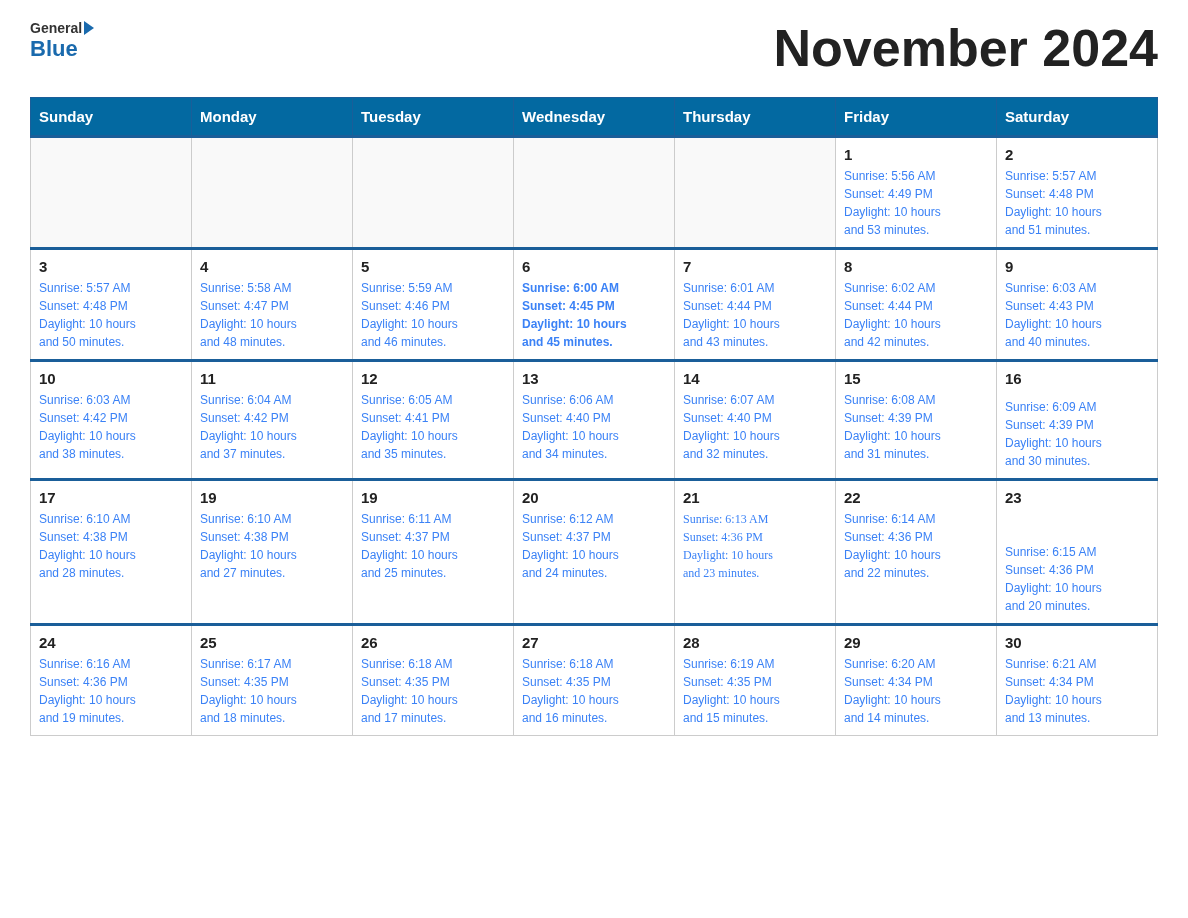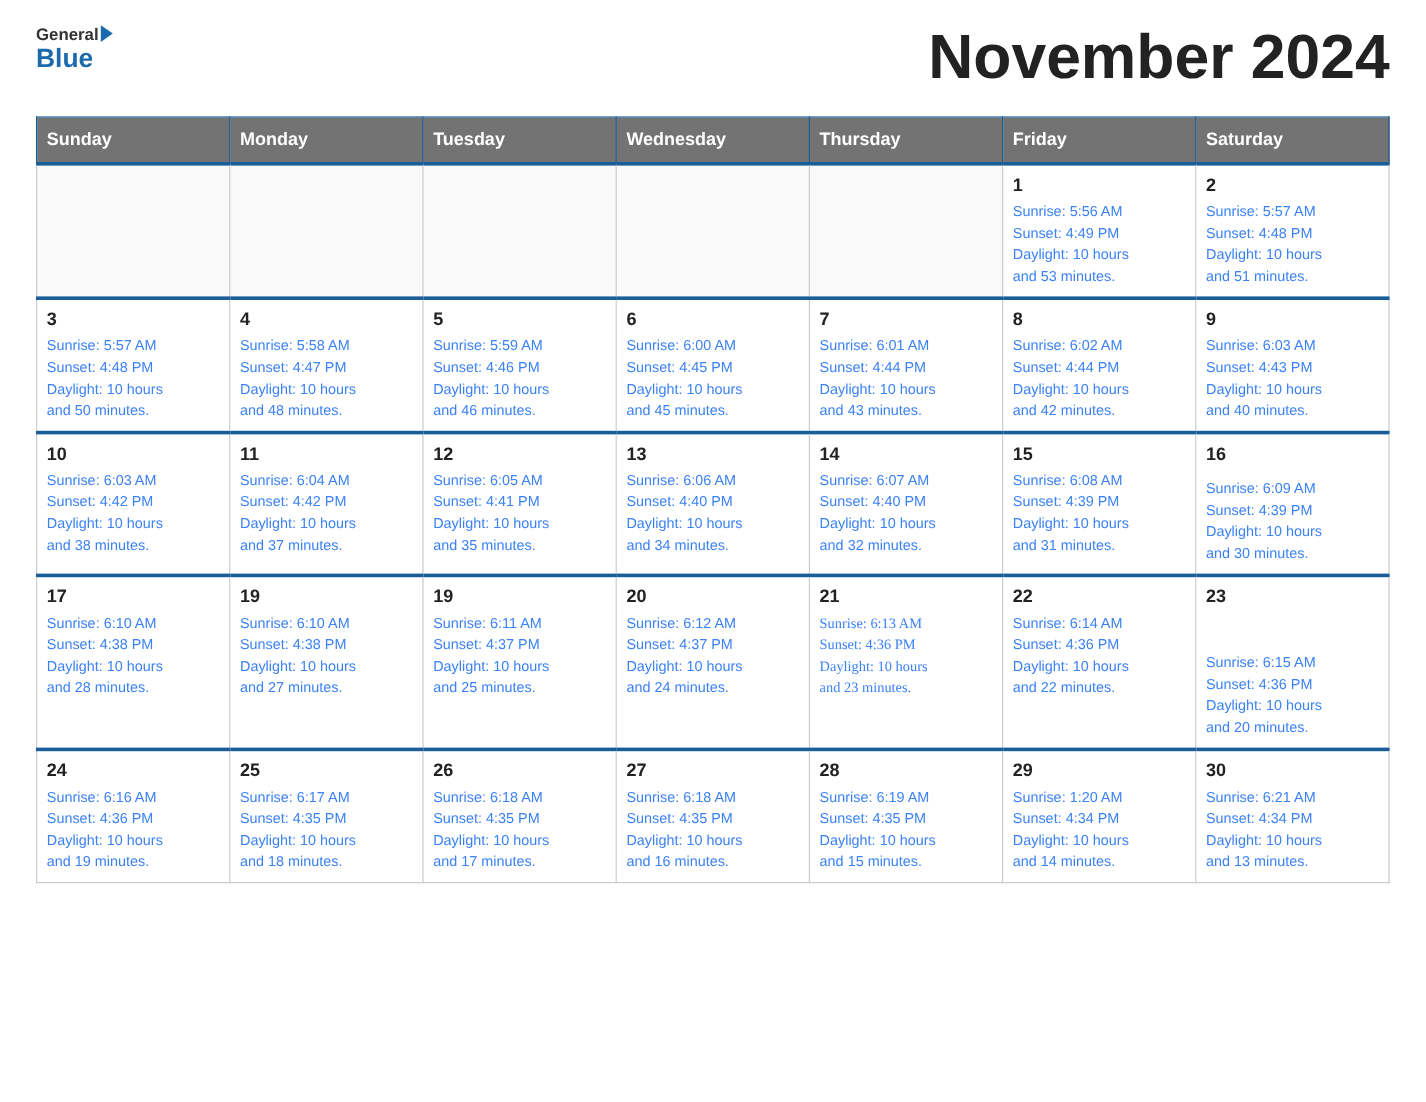--- a/index.html
+++ b/index.html
@@ -56,21 +56,21 @@
       font-size: 20px;
       color: #444;
       margin-top: 4px;
     }
     .calendar-table {
       width: 100%;
       border-collapse: collapse;
       border: 1px solid #999;
     }
     .calendar-table th {
-      background-color: #737373;
+      background-color: #0369a1;
       color: #fff;
       padding: 10px 8px;
       text-align: left;
       font-size: 15px;
       border: 1px solid #1a5e99;
     }
     .calendar-table td {
       vertical-align: top;
       padding: 8px;
       border: 1px solid #ccc;
@@ -164,21 +164,21 @@
         </td>
         <td class="cell-top">
           <div class="day-number">5</div>
           <div class="day-info" style="white-space: pre-line;">Sunrise: 5:59 AM
 Sunset: 4:46 PM
 Daylight: 10 hours
 and 46 minutes.</div>
         </td>
         <td class="cell-top">
           <div class="day-number">6</div>
-          <div class="day-info" style="white-space: pre-line;">Sunrise: 6:00 AM
+          <div class="day-info" style="white-space: pre-line; font-weight: bold;">Sunrise: 6:00 AM
 Sunset: 4:45 PM
 Daylight: 10 hours
 and 45 minutes.</div>
         </td>
         <td class="cell-top">
           <div class="day-number">7</div>
           <div class="day-info" style="white-space: pre-line;">Sunrise: 6:01 AM
 Sunset: 4:44 PM
 Daylight: 10 hours
 and 43 minutes.</div>
@@ -331,21 +331,21 @@
         </td>
         <td class="cell-top">
           <div class="day-number">28</div>
           <div class="day-info" style="white-space: pre-line;">Sunrise: 6:19 AM
 Sunset: 4:35 PM
 Daylight: 10 hours
 and 15 minutes.</div>
         </td>
         <td class="cell-top">
           <div class="day-number">29</div>
-          <div class="day-info" style="white-space: pre-line;">Sunrise: 1:20 AM
+          <div class="day-info" style="white-space: pre-line;">Sunrise: 6:20 AM
 Sunset: 4:34 PM
 Daylight: 10 hours
 and 14 minutes.</div>
         </td>
         <td class="cell-top">
           <div class="day-number">30</div>
           <div class="day-info" style="white-space: pre-line;">Sunrise: 6:21 AM
 Sunset: 4:34 PM
 Daylight: 10 hours
 and 13 minutes.</div>

